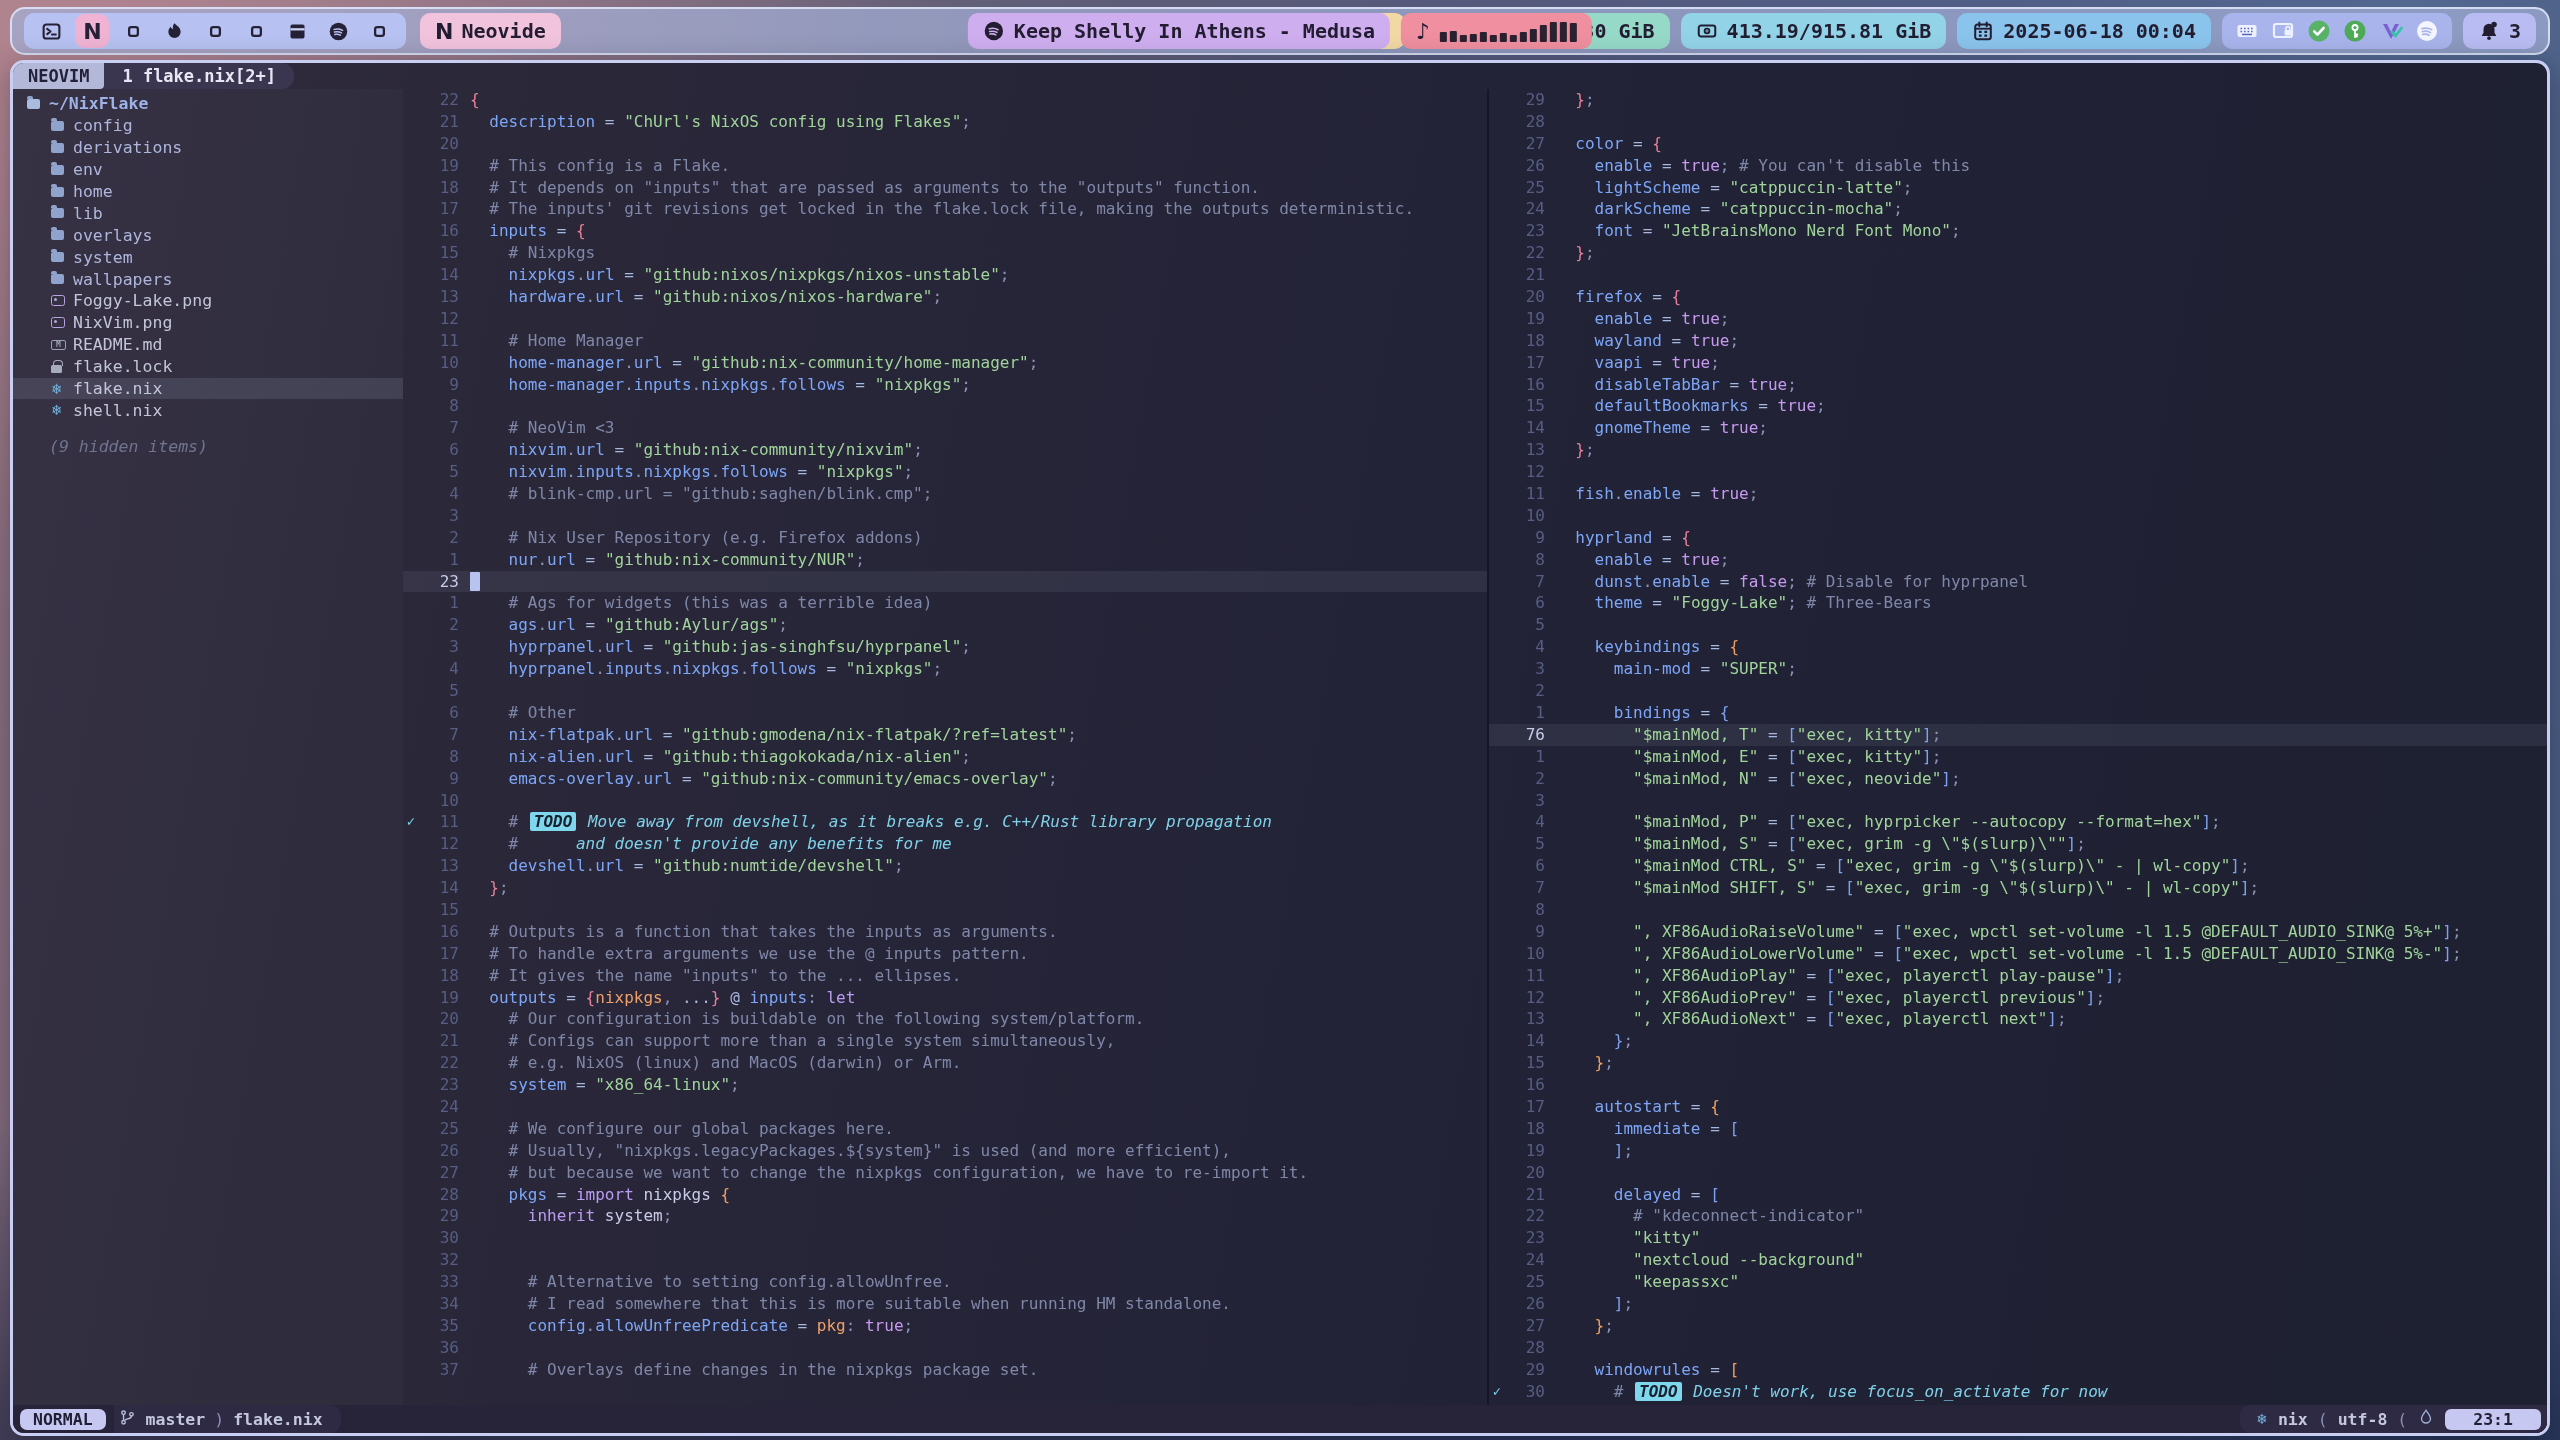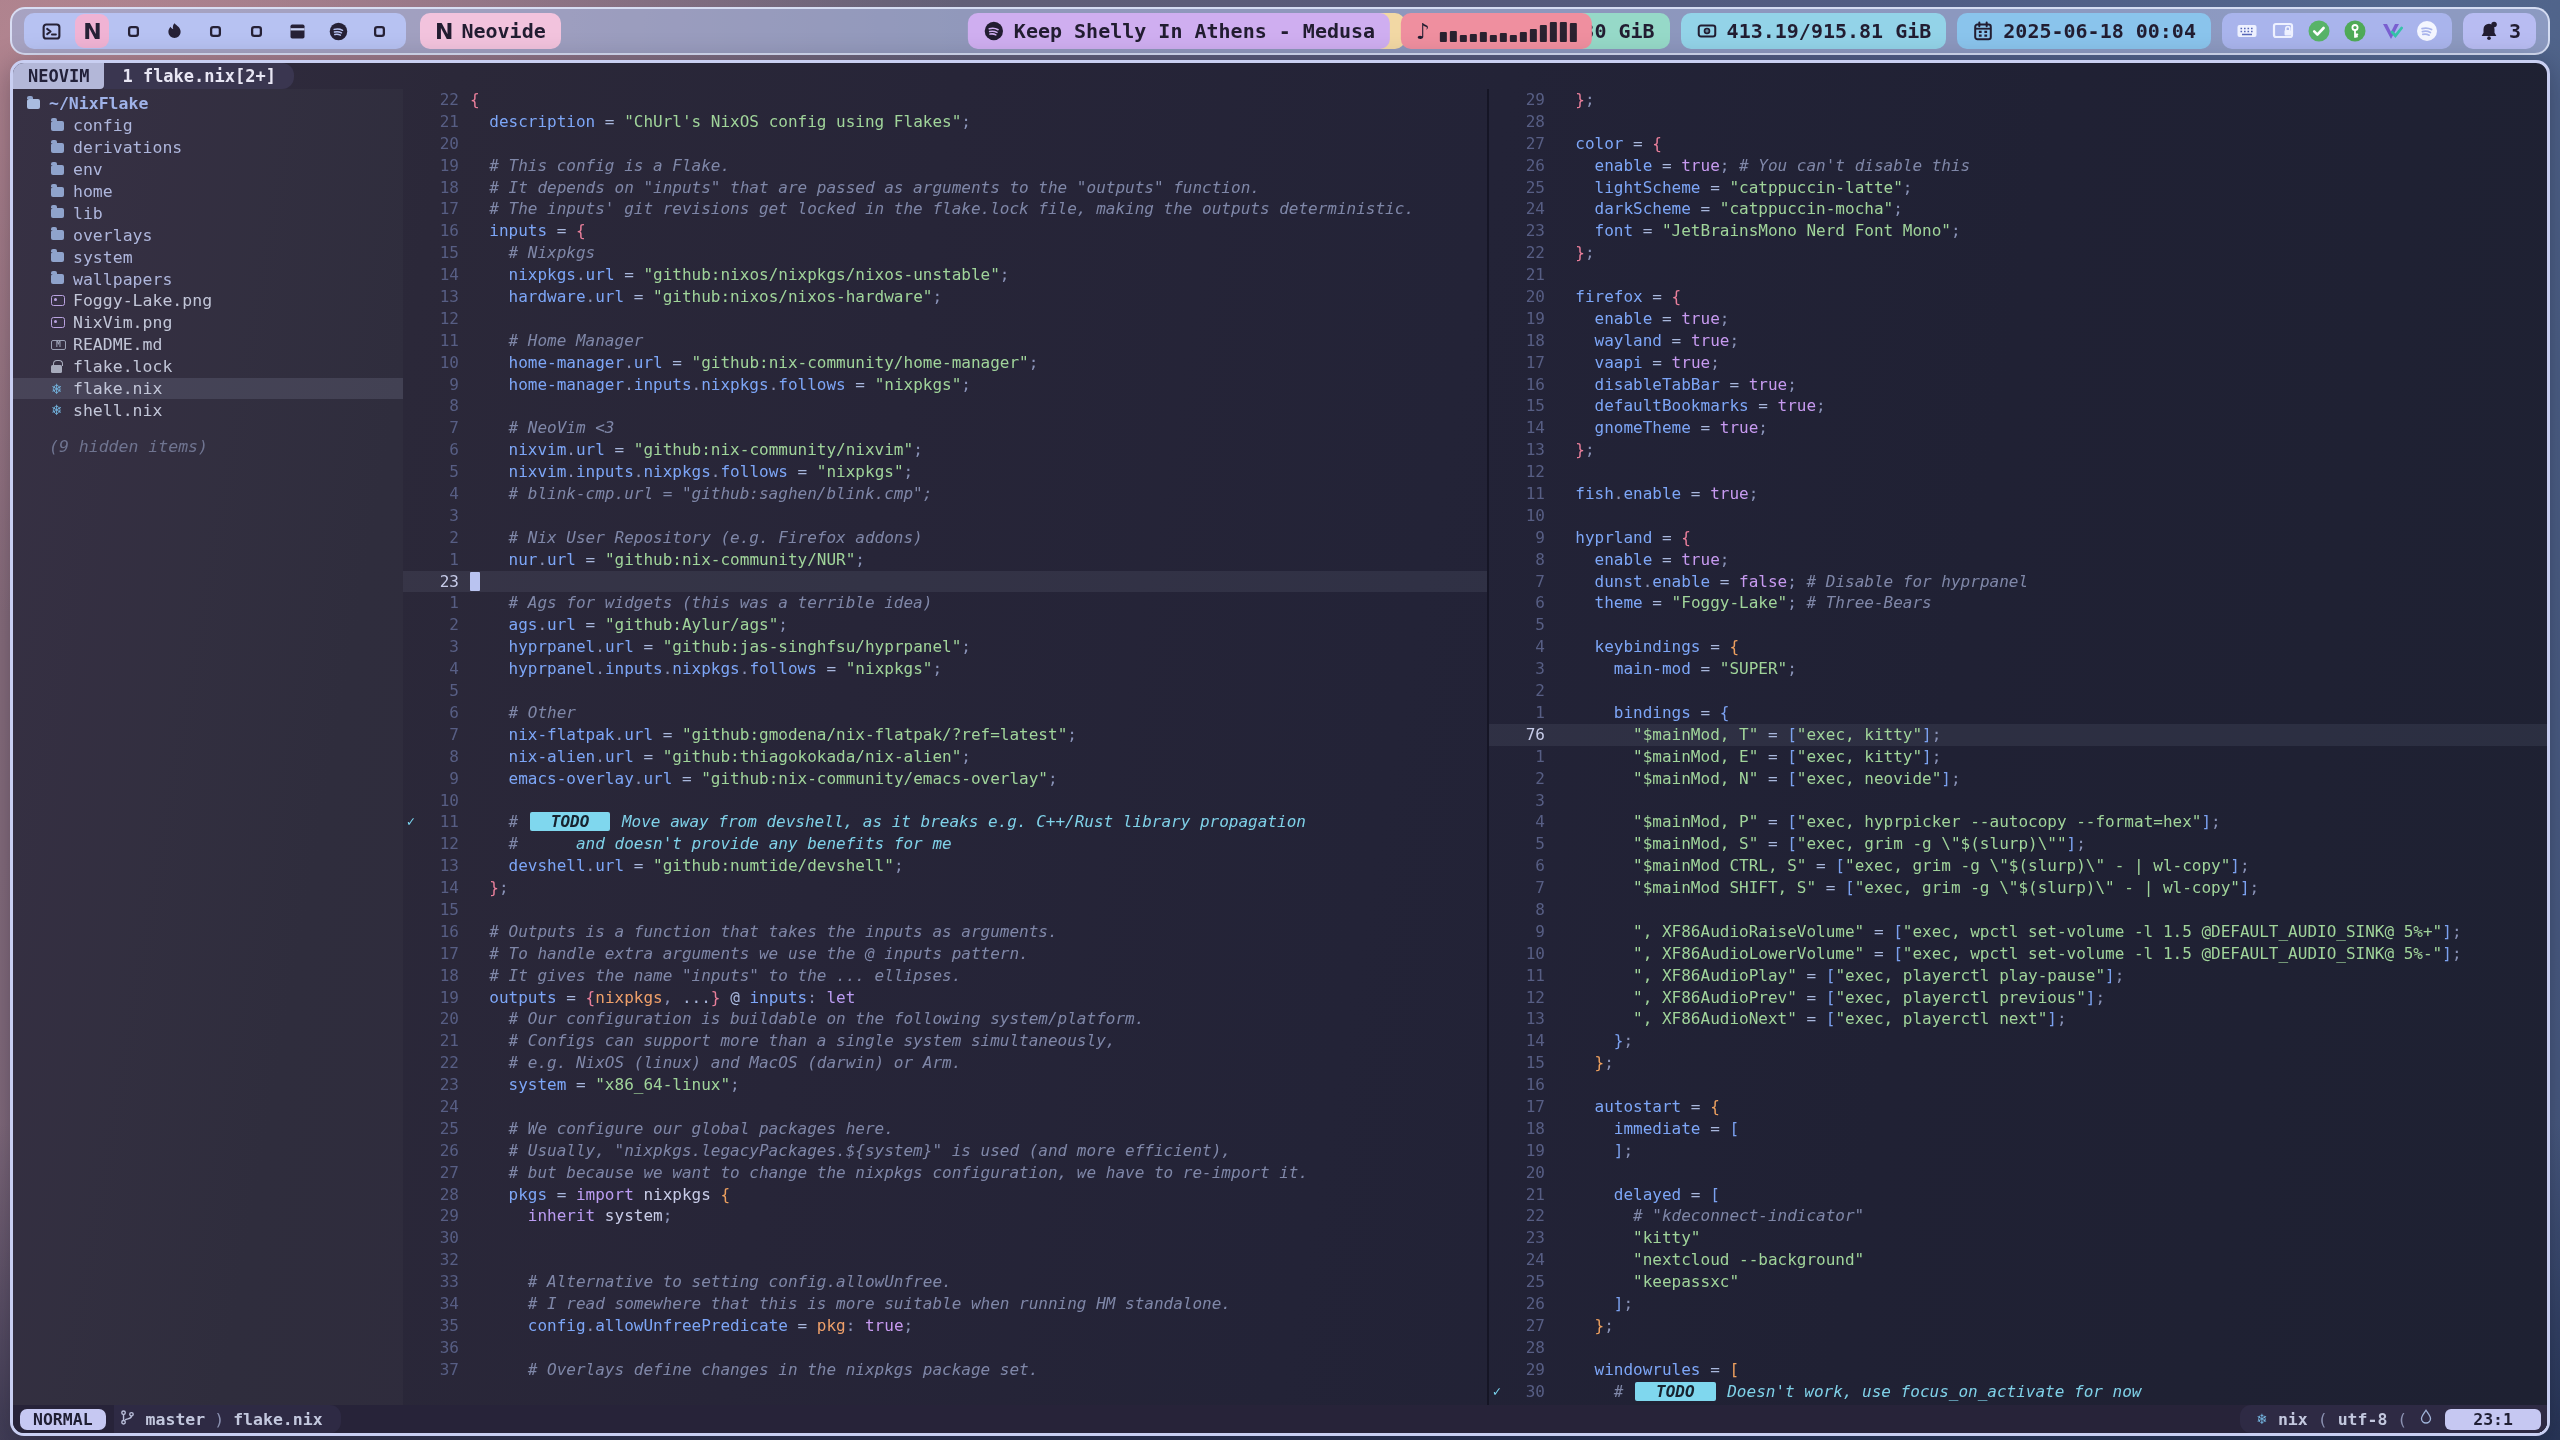--- a/index.html
+++ b/index.html
@@ -96,23 +96,23 @@
   .cline .code { padding-left:11px; }
   .cline.cur { background:rgba(205,212,245,0.08); }
   .cline.cur .ln { color:#c6cbe8; }
   .cursor-block { display:inline-block; width:9.6px; height:19px; background:#b9c3f0; border-radius:1px; vertical-align:-4px; }
 
   .tk-id { color:#7da6f7; }
   .tk-fg { color:#c8cce8; }
   .tk-op { color:#a9b8dd; }
   .tk-pn { color:#8a93b8; }
   .tk-str { color:#a0d49a; }
-  .tk-cm { color:#7f87a8; font-style:italic; }
+  .tk-cm { color:#7f87a8; }
   .tk-cmc { color:#7fd1e8; font-style:italic; }
-  .tk-todo { background:#7fd7ee; color:#17222e; font-style:italic; font-weight:bold; border-radius:2px; padding:0 21px; margin:0 2px; }
+  .tk-todo { background:#7fd7ee; color:#17222e; font-style:italic; font-weight:bold; border-radius:2px; padding:0 4px; margin:0 2px; }
   .tk-kw { color:#bb9cf2; }
   .tk-bool { color:#c79af0; }
   .tk-br1 { color:#e97f9b; }
   .tk-br2 { color:#eda05f; }
   .tk-br3 { color:#7ba1f0; }
   .tk-param { color:#efa06a; }
   .tk-ws { color:#c8cce8; }
 
   
   .statusline { height:28px; flex:0 0 auto; background:#272339; display:flex; align-items:center; font-size:16.5px; position:relative; }

